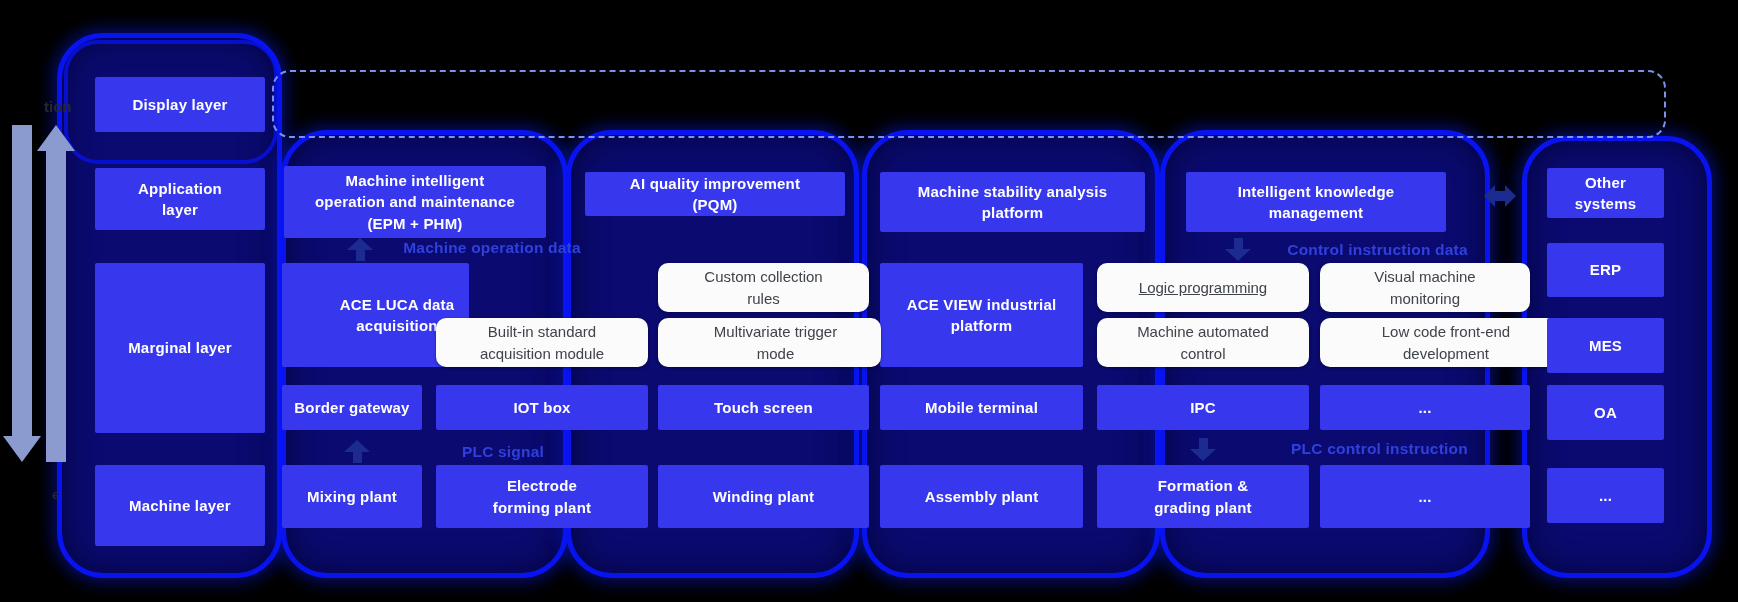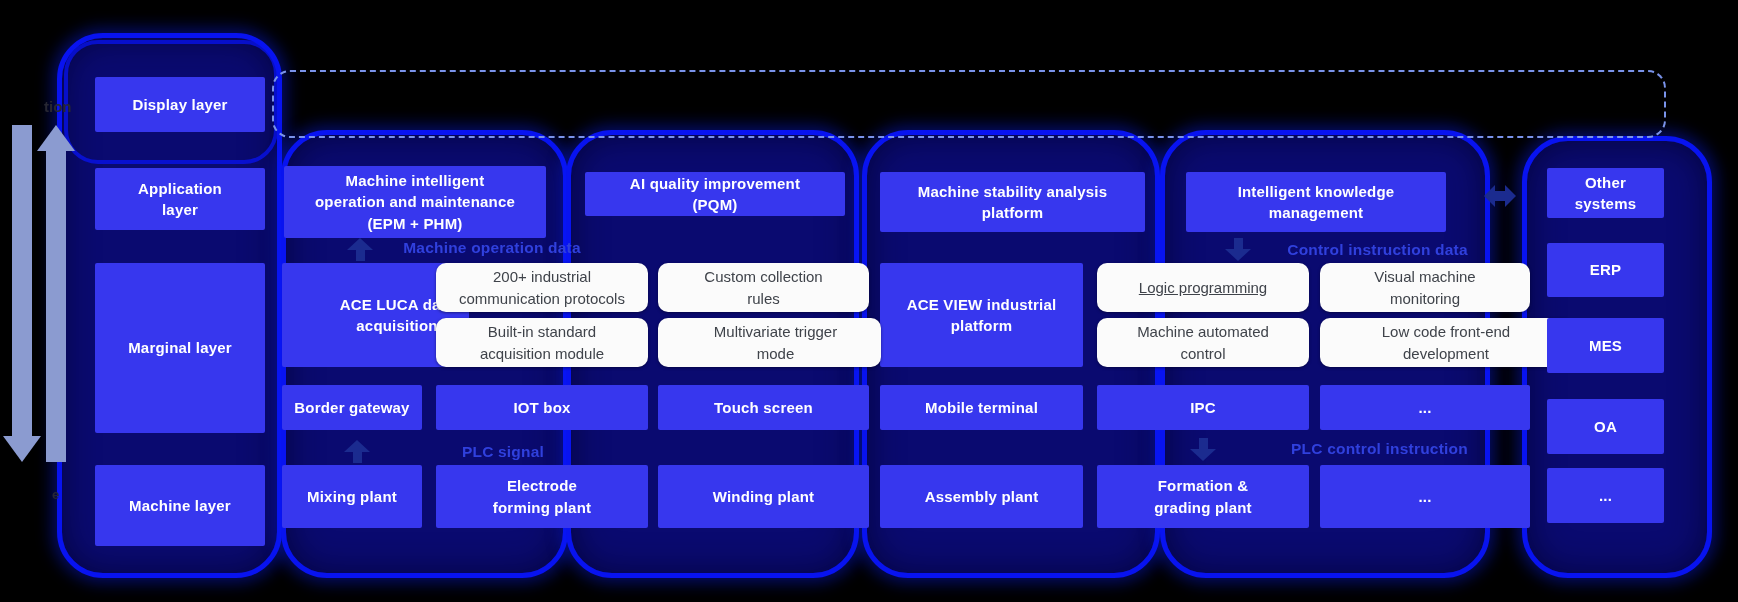--- a/index.html
+++ b/index.html
@@ -110,22 +110,20 @@
       <div class="stem"></div>
       <div class="head"></div>
     </div>
   <div class="flabel" style="left:1280px;top:241px;width:195px;">Control instruction data</div>
 
   <div class="box" style="left:282px;top:263px;width:144px;height:104px;padding-left:43px;">ACE LUCA data
 acquisition</div>
   <div class="box" style="left:880px;top:263px;width:203px;height:104px;">ACE VIEW industrial
 platform</div>
 
-  <div class="wbox" style="left:436px;top:263px;width:212px;height:49px;">200+ industrial
-communication protocols</div>
   <div class="wbox" style="left:658px;top:263px;width:211px;height:49px;">Custom collection
 rules</div>
   <div class="wbox" style="left:436px;top:318px;width:212px;height:49px;">Built-in standard
 acquisition module</div>
   <div class="wbox" style="left:658px;top:318px;width:211px;height:49px;padding-left:12px;">Multivariate trigger
 mode</div>
   <div class="wbox" style="left:1097px;top:263px;width:212px;height:49px;text-decoration:underline;">Logic programming</div>
   <div class="wbox" style="left:1320px;top:263px;width:210px;height:49px;">Visual machine
 monitoring</div>
   <div class="wbox" style="left:1097px;top:318px;width:212px;height:49px;">Machine automated
@@ -163,19 +161,19 @@
   <div class="dbl" style="left:1484px;top:185px;">
     <div class="l"></div>
       <div class="bar"></div>
       <div class="r"></div>
   </div>
 
   <div class="box" style="left:1547px;top:168px;width:117px;height:50px;">Other
 systems</div>
   <div class="box" style="left:1547px;top:243px;width:117px;height:54px;">ERP</div>
   <div class="box" style="left:1547px;top:318px;width:117px;height:55px;">MES</div>
-  <div class="box" style="left:1547px;top:399px;width:117px;height:55px;">OA</div>
+  <div class="box" style="left:1547px;top:385px;width:117px;height:55px;">OA</div>
   <div class="box" style="left:1547px;top:468px;width:117px;height:55px;">...</div>
 
   <div class="frag" style="left:44px;top:98px;font-size:15px;">tion</div>
   <div class="frag" style="left:52px;top:487px;font-size:13px;">e</div>
 
 </div>
 
 </body></html>

